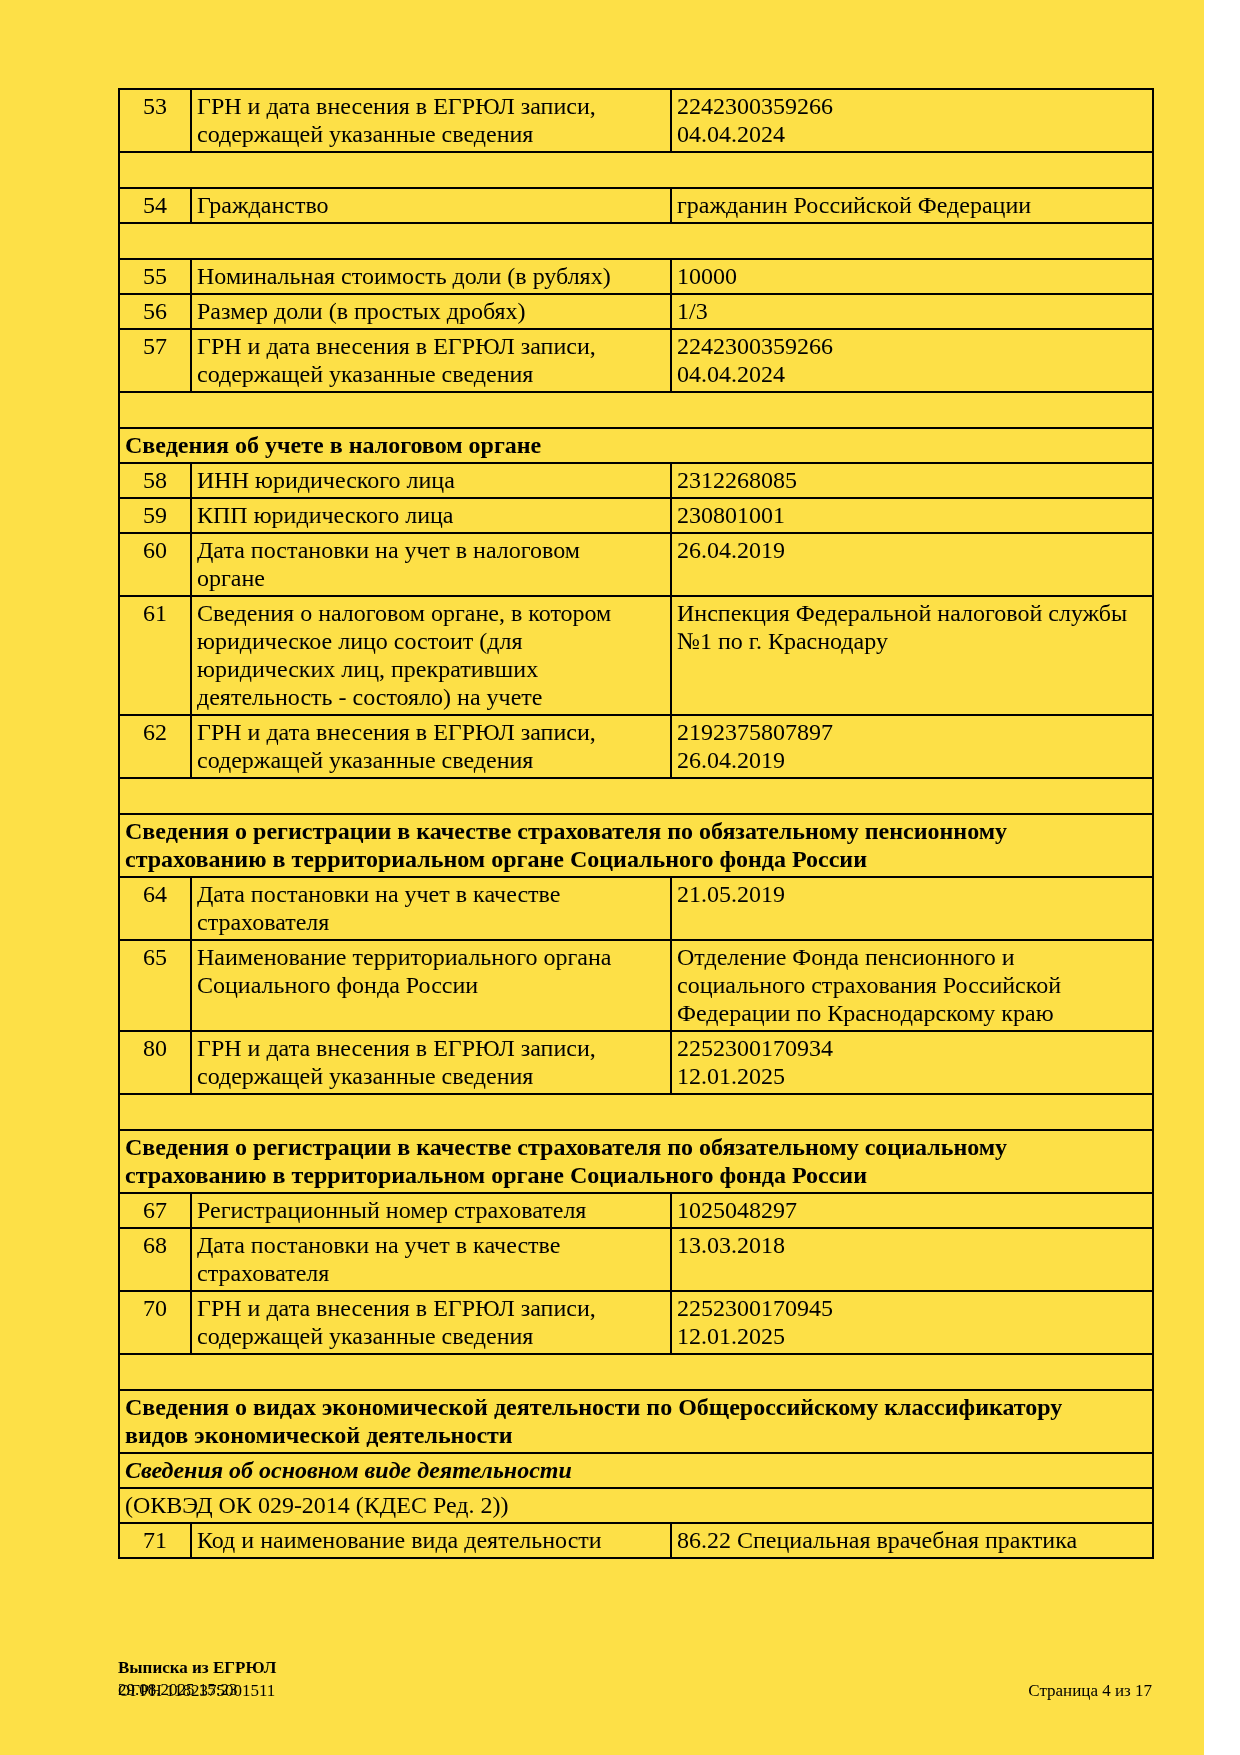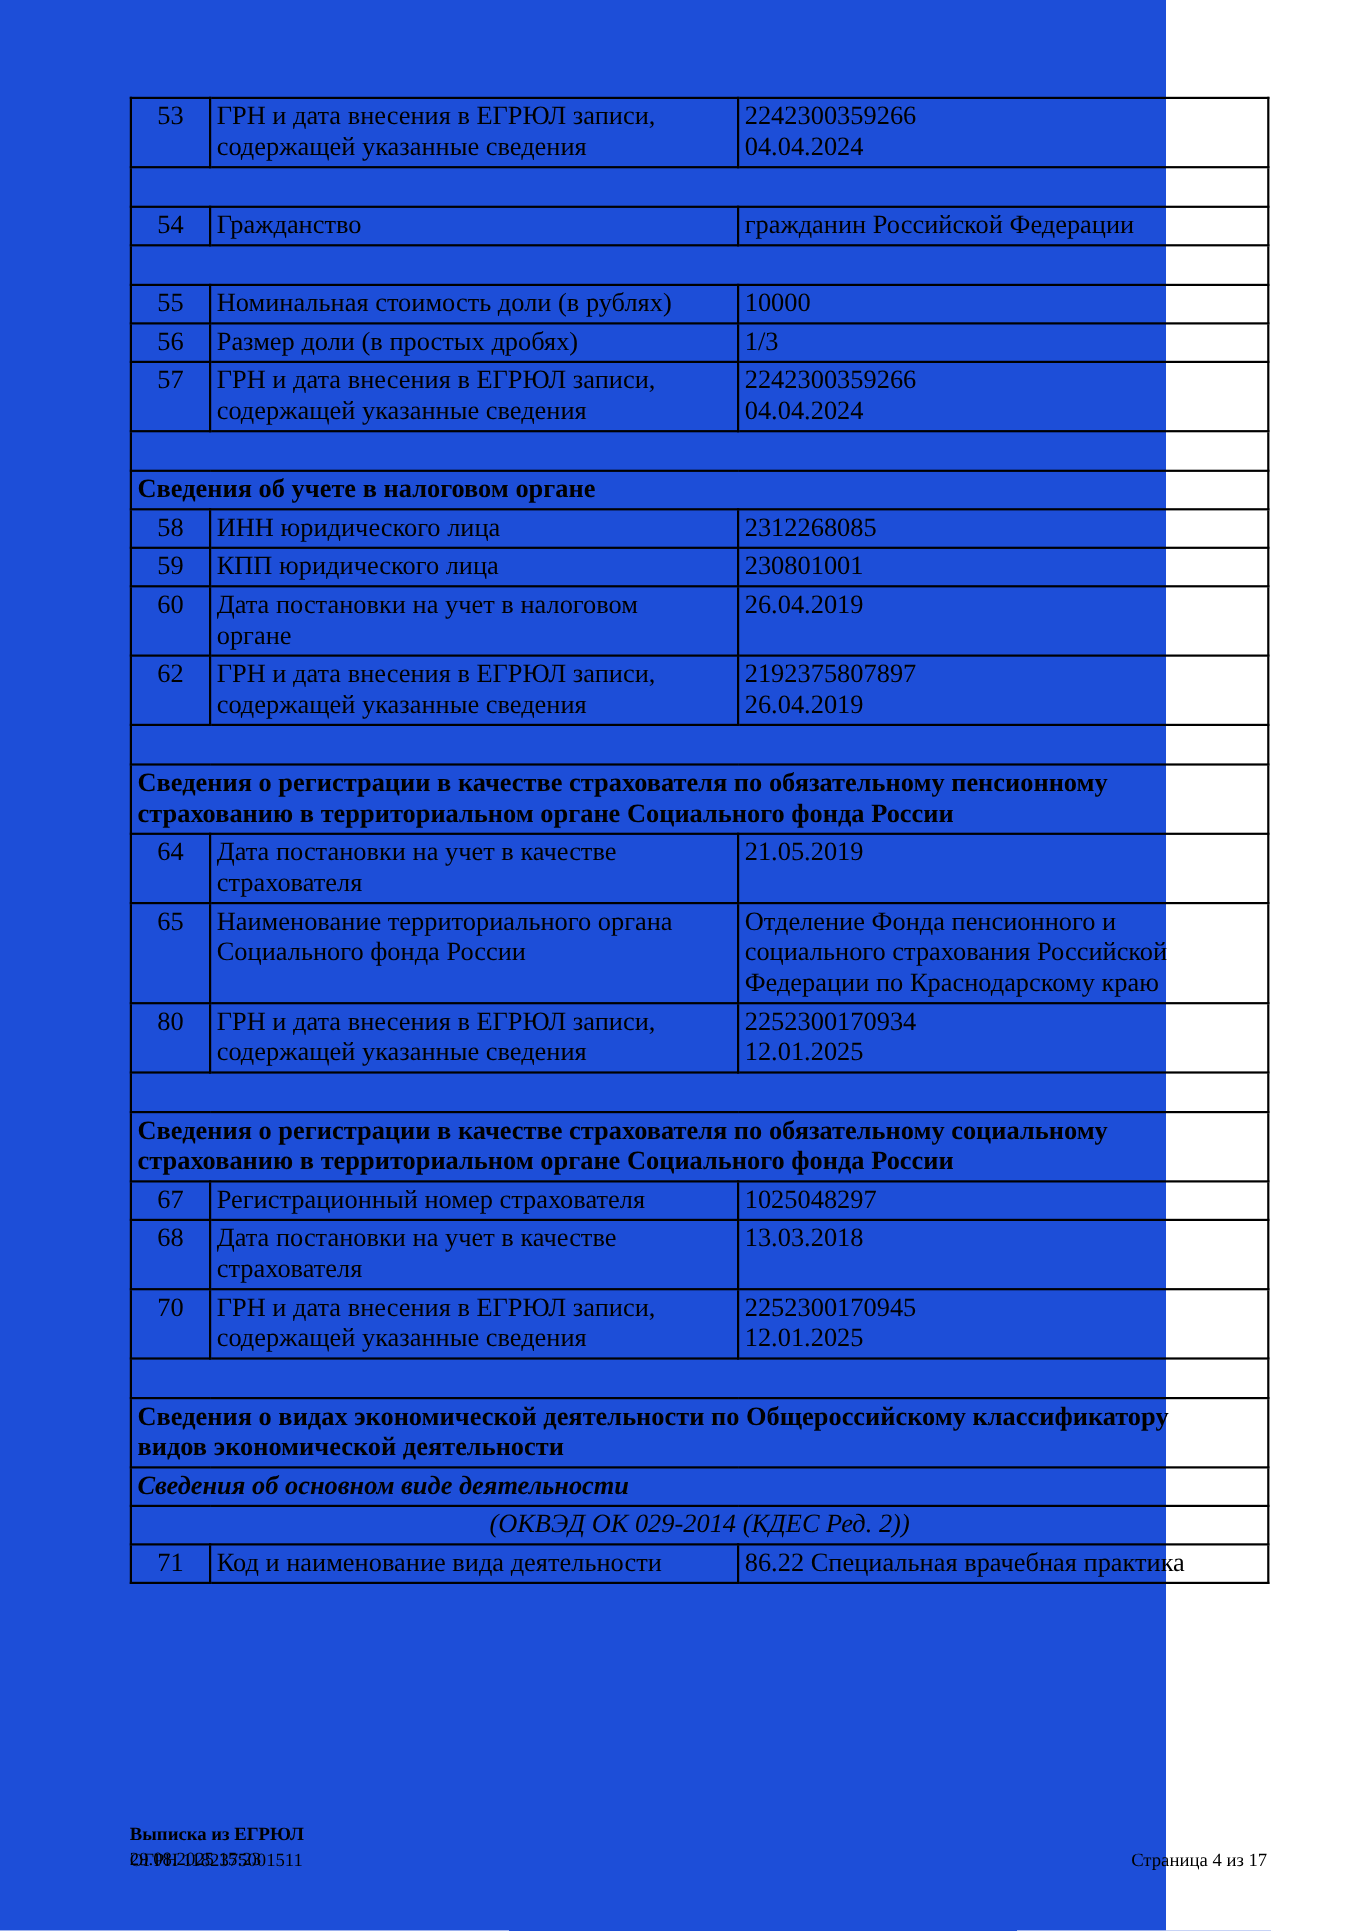--- a/index.html
+++ b/index.html
@@ -5,22 +5,22 @@
   * { box-sizing: border-box; margin: 0; padding: 0; }
   html, body {
     width: 1240px; height: 1755px;
     background: #ffffff;
     font-family: "Liberation Serif", "DejaVu Serif", serif;
     color: #000000;
     overflow: hidden;
   }
   .page {
     position: relative;
-    width: 1060px; height: 1755px;
-    background: #1d4ed8;
+    width: 1204px; height: 1755px;
+    background: #fde047;
   }
   table.doc-table {
     position: absolute;
     left: 118px; top: 88px;
     width: 1034px;
     border-collapse: collapse;
     table-layout: fixed;
   }
   table.doc-table td {
     border: 2px solid #000000;
@@ -42,22 +42,21 @@
   td.section {
     font-weight: bold;
     padding: 3px 4px 4px 4px;
   }
   td.sub-bold-italic {
     font-weight: bold;
     font-style: italic;
     text-align: left;
   }
   td.sub-italic {
-    font-style: italic;
-    text-align: center;
+    text-align: left;
   }
   .footer {
     position: absolute;
     left: 118px; top: 1657px;
     width: 1034px; height: 46px;
     font-size: 17px;
     line-height: 22px;
   }
   .footer .f-left { position: absolute; left: 0; top: 0; }
   .footer .f-title { font-weight: bold; }
@@ -130,20 +129,29 @@
       <tr>
         <td class="num">59</td>
         <td class="label">КПП юридического лица</td>
         <td class="value">230801001</td>
       </tr>
       <tr>
         <td class="num">60</td>
         <td class="label">Дата постановки на учет в налоговом
 органе</td>
         <td class="value">26.04.2019</td>
+      </tr>
+      <tr>
+        <td class="num">61</td>
+        <td class="label">Сведения о налоговом органе, в котором
+юридическое лицо состоит (для
+юридических лиц, прекративших
+деятельность - состояло) на учете</td>
+        <td class="value">Инспекция Федеральной налоговой службы
+№1 по г. Краснодару</td>
       </tr>
       <tr>
         <td class="num">62</td>
         <td class="label">ГРН и дата внесения в ЕГРЮЛ записи,
 содержащей указанные сведения</td>
         <td class="value">2192375807897
 26.04.2019</td>
       </tr>
       <tr class="spacer">
         <td colspan="3"></td>

